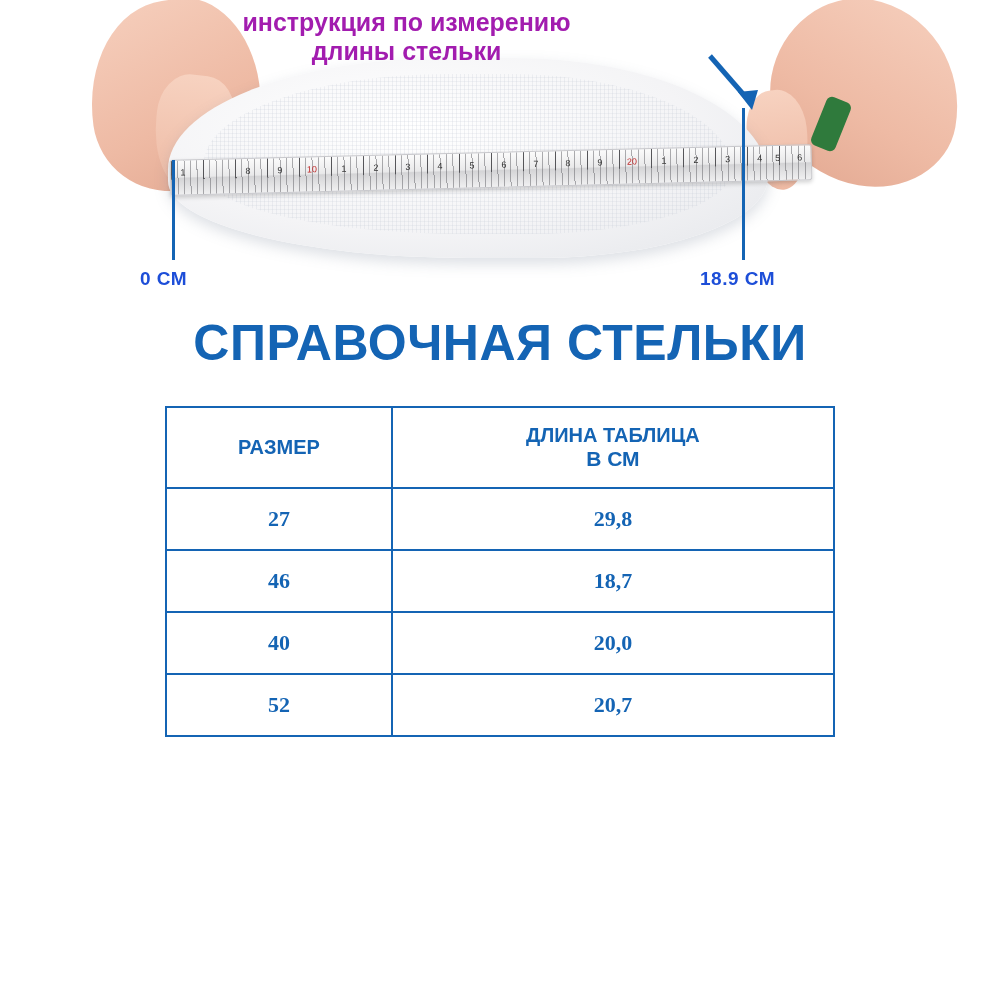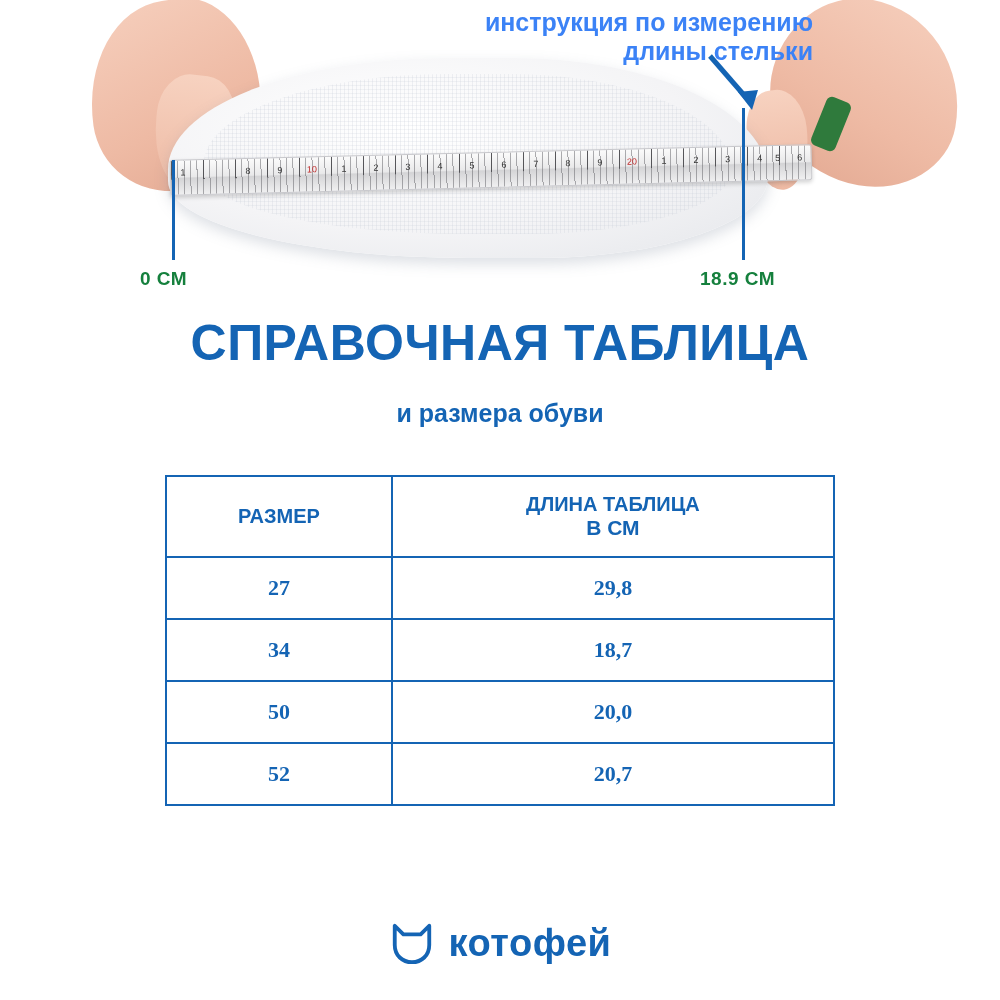--- a/index.html
+++ b/index.html
@@ -181,45 +181,45 @@
     width: 3px;
     background: #1464b4;
   }
   .marker-left { left: 172px; top: 160px; height: 100px; }
   .marker-right { left: 742px; top: 108px; height: 152px; }
 
   .marker-label {
     position: absolute;
     font-weight: bold;
     font-size: 19px;
-    color: #15803d;
+    color: #1d4ed8;
     letter-spacing: .5px;
   }
   .label-zero { left: 140px; top: 268px; }
   .label-len { left: 700px; top: 268px; }
 
   .arrow-to-insole {
     position: absolute;
     left: 706px;
     top: 52px;
     width: 70px;
     height: 70px;
   }
 
   
   .instruction {
     position: absolute;
     left: 0;
     top: 8px;
     width: 813px;
-    text-align: right;
+    text-align: center;
     font-size: 25px;
     font-weight: bold;
     line-height: 1.14;
-    color: #3b82f6;
+    color: #a21caf;
   }
 
   .title-main {
     text-align: center;
     font-size: 50px;
     font-weight: bold;
     color: #1464b4;
     letter-spacing: .5px;
     margin-top: 14px;
   }
@@ -228,21 +228,21 @@
     text-align: center;
     font-size: 25px;
     font-weight: bold;
     color: #1464b4;
     line-height: 1.2;
     margin-top: 26px;
   }
 
   
   .table-wrap {
-    margin: 47px auto 0 auto;
+    margin: 34px auto 0 auto;
     width: 670px;
   }
   table.sizes {
     border-collapse: collapse;
     width: 100%;
   }
   table.sizes th, table.sizes td {
     border: 2px solid #1464b4;
     text-align: center;
     color: #1464b4;
@@ -340,58 +340,51 @@
 
     <div class="marker-label label-zero">0 СМ</div>
     <div class="marker-label label-len">18.9 СМ</div>
 
     <div class="instruction">
       <div>инструкция по измерению</div>
       <div>длины стельки</div>
     </div>
   </div>
 
-  <div class="title-main">СПРАВОЧНАЯ ТАБЛИЦА</div>
+  <div class="title-main">СПРАВОЧНАЯ СТЕЛЬКИ</div>
 
   <div class="subtitle">
-    <div>и размера обуви</div>
   </div>
 
   <div class="table-wrap">
     <table class="sizes">
       <thead>
         <tr>
           <th>РАЗМЕР</th>
           <th>
             <span>ДЛИНА ТАБЛИЦА</span>
             <span class="sub">В СМ</span>
           </th>
         </tr>
       </thead>
       <tbody>
         <tr>
           <td>27</td>
           <td>29,8</td>
         </tr>
         <tr>
-          <td>34</td>
+          <td>46</td>
           <td>18,7</td>
         </tr>
         <tr>
-          <td>50</td>
+          <td>40</td>
           <td>20,0</td>
         </tr>
         <tr>
           <td>52</td>
           <td>20,7</td>
         </tr>
       </tbody>
     </table>
   </div>
 
-  <div class="logo">
-    <svg class="logo-mark" viewBox="0 0 48 48">
-      <path d="M6 6 L6 26 C6 37 14 44 24 44 C34 44 42 37 42 26 L42 6 L33 15 L15 15 Z" fill="none" stroke="#1464b4" stroke-width="4" stroke-linejoin="round"></path>
-    </svg>
-    <div class="logo-text">котофей</div>
-  </div>
 
 </div>
 
 </body></html>

